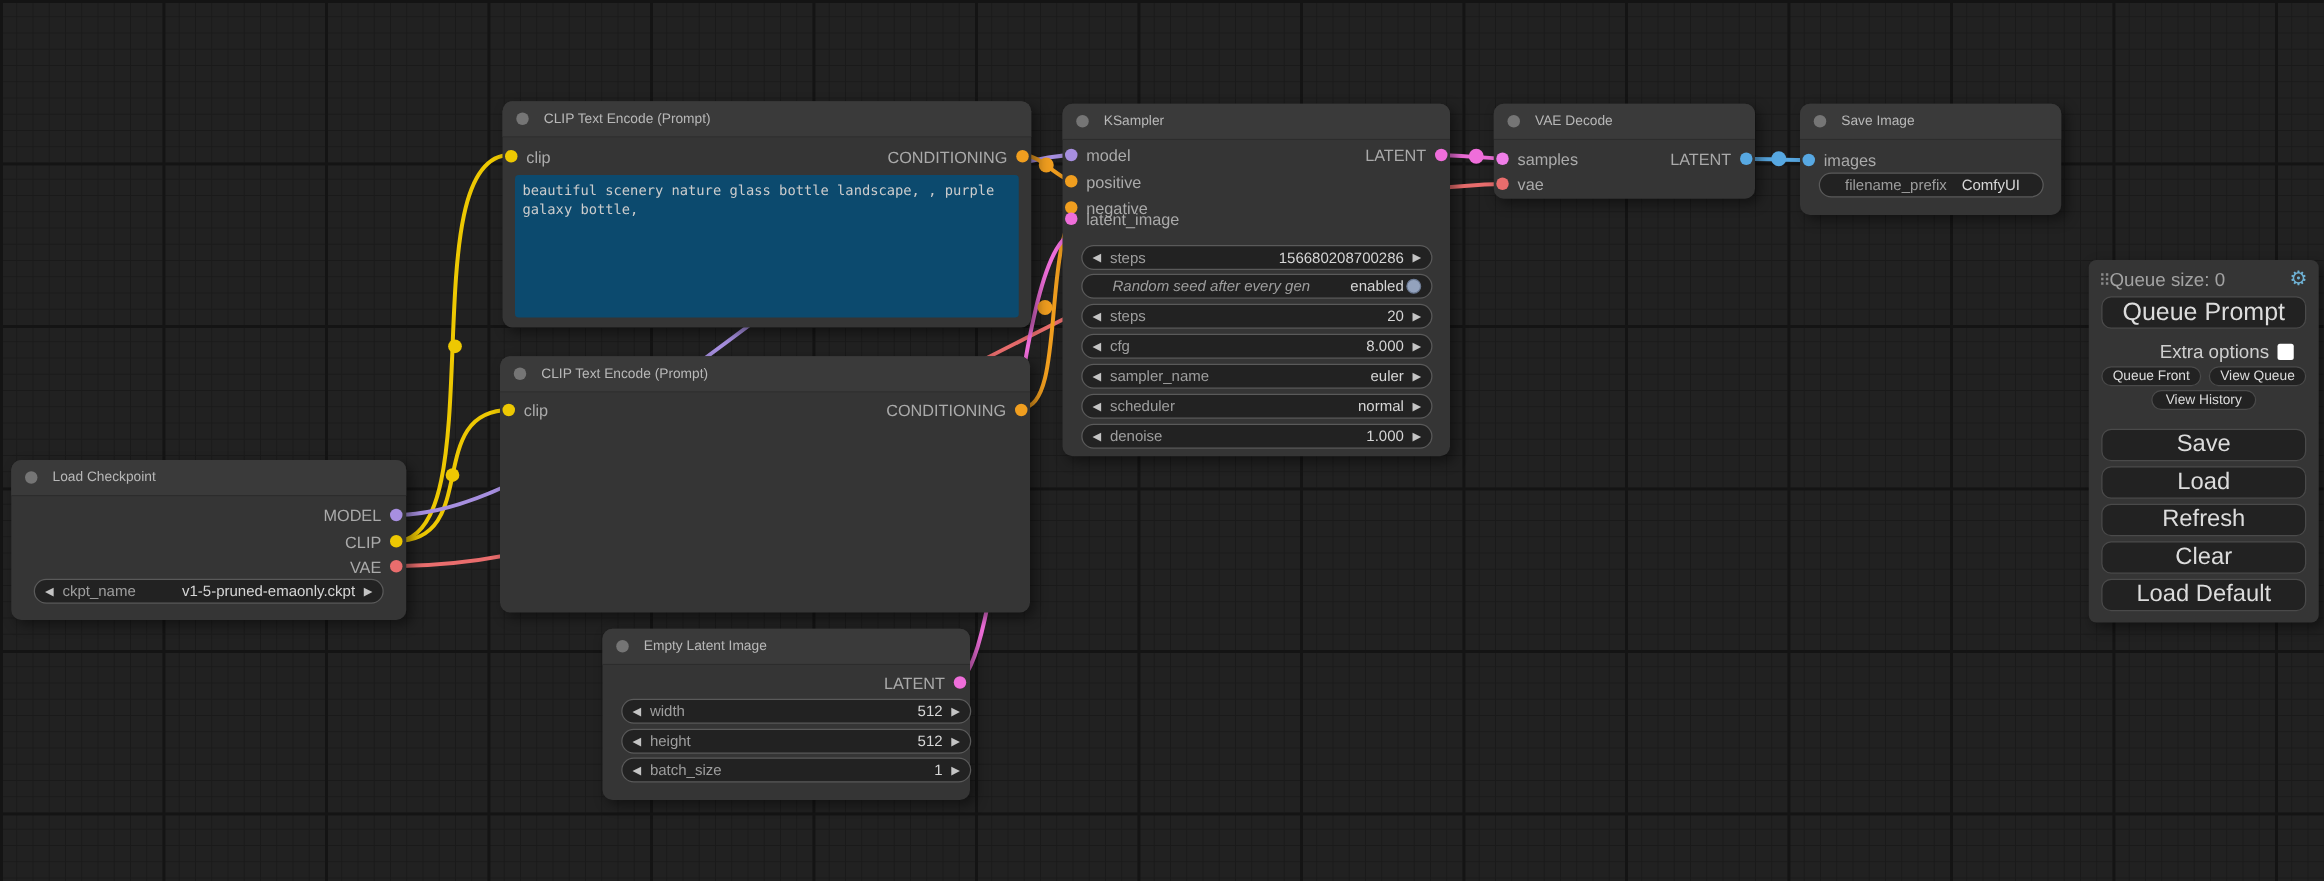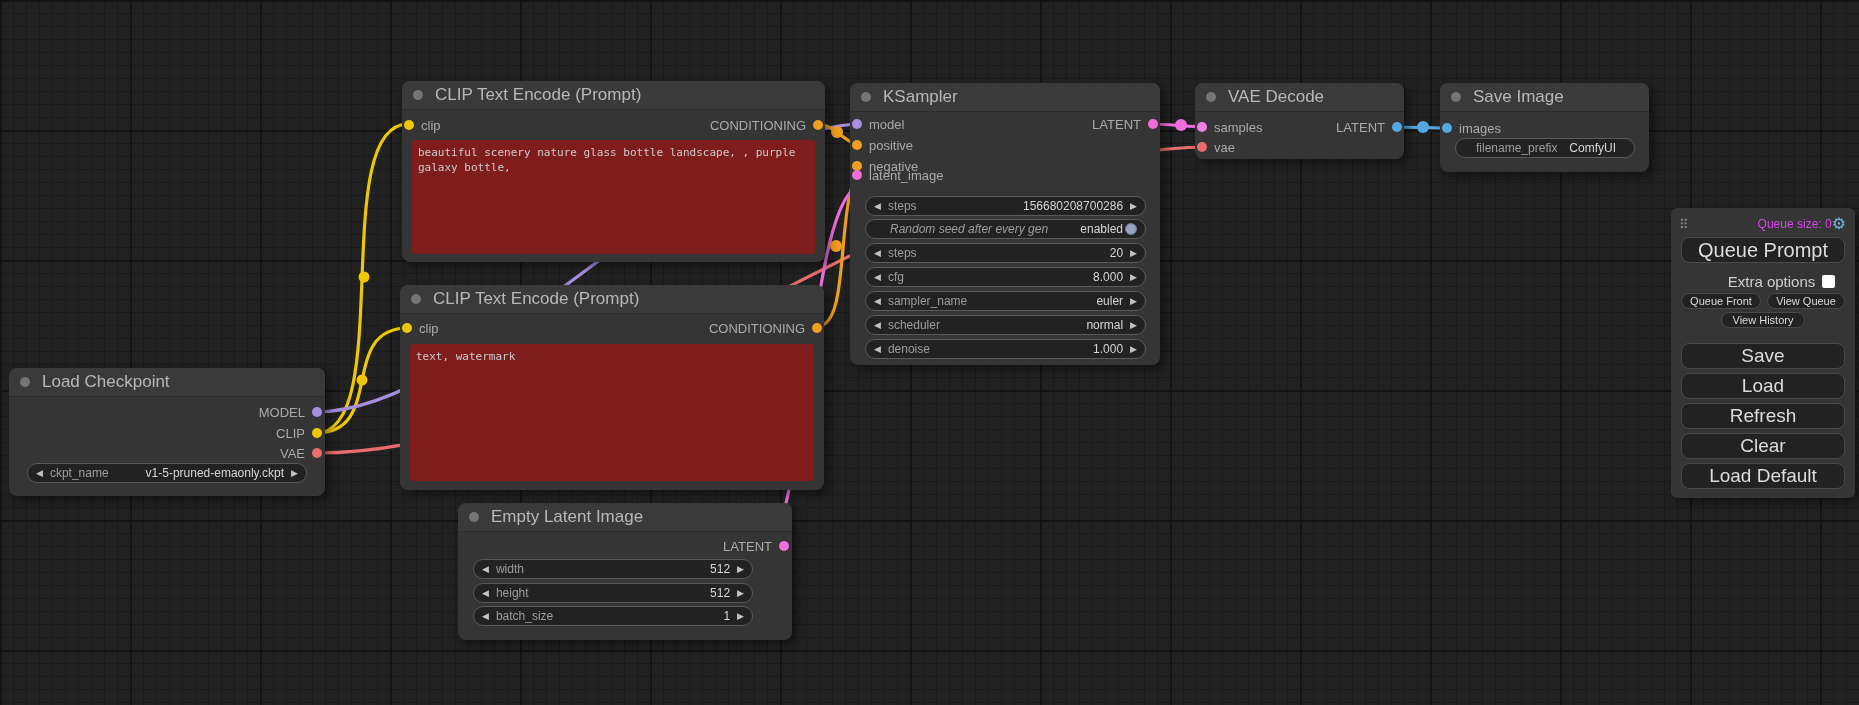--- a/index.html
+++ b/index.html
@@ -28,31 +28,31 @@
     background:#3a3a3a;
     border-radius:8px 8px 0 0;
     border-bottom:1px solid #2c2c2c;
     display:flex; align-items:center;
   }
   .collapse-dot {
     width:10px; height:10px; border-radius:50%;
     background:#757575; margin-left:11px; flex:0 0 auto;
   }
   .node-title {
-    margin-left:12px; font-size:17px; color:#b8b8b8; white-space:nowrap;
+    margin-left:12px; font-size:11px; color:#b8b8b8; white-space:nowrap;
   }
   .slot-row { position:absolute; height:20px; display:flex; align-items:center; }
   .slot-dot {
     width:10px; height:10px; border-radius:50%; flex:0 0 auto;
   }
   .slot-label { font-size:13px; color:#aaaaaa; margin:0 7px; white-space:nowrap; }
   .out-row { justify-content:center; }
   .prompt-text {
     position:absolute;
-    background:#7f1d1d; border-radius:3px;
+    background:#0c4a6e; border-radius:3px;
     font-family:"DejaVu Sans Mono", monospace;
     font-size:11px; line-height:15px; color:#cccccc;
     padding:5px 6px; white-space:pre-wrap; overflow:hidden;
   }
   .widget {
     position:absolute; height:20px;
     background:#222222; border:1px solid #5a5a5a; border-radius:10px;
     display:flex; align-items:center;
     font-size:12px; padding:0 8px;
   }
@@ -69,21 +69,21 @@
     position:absolute; z-index:3;
     left:1671px; top:208px; width:184px; height:290px;
     background:#353535; border-radius:6px;
     box-shadow:4px 4px 10px rgba(0,0,0,.45);
   }
   .qp-header {
     position:absolute; top:7px; left:0; right:0; height:18px;
     display:flex; align-items:center;
   }
   .drag-handle { margin-left:8px; color:#8a8a8a; font-size:13px; line-height:1; letter-spacing:-1px; }
-  .queue-size { flex:1; text-align:right; font-size:12px; color:#d946ef; }
+  .queue-size { flex:1; text-align:left; font-size:15px; color:#a3a3a3; }
   .gear { margin-right:9px; color:#6fb3d6; font-size:16px; line-height:1; }
   .qbtn {
     position:absolute; left:10px; width:164px;
     background:#222222; border:1px solid #4a4a4a; border-radius:8px;
     color:#dcdcdc; text-align:center; cursor:pointer;
     display:flex; align-items:center; justify-content:center;
   }
   .qbtn-big { height:26px; font-size:19px; }
   .qbtn-small {
     height:16px; font-size:11px; border-radius:9px; width:auto;
@@ -140,21 +140,20 @@
     <div class="node-title">CLIP Text Encode (Prompt)</div>
   </div>
   <div class="slot-row" style="left:2px;top:33px;">
     <div class="slot-dot" style="background:#edc802;"></div>
     <div class="slot-label">clip</div>
   </div>
   <div class="slot-row out-row" style="right:2px;top:33px;">
     <div class="slot-label">CONDITIONING</div>
     <div class="slot-dot" style="background:#f09e1f;"></div>
   </div>
-  <div class="prompt-text" style="left:10px;top:59px;width:404px;height:137px;">text, watermark</div>
 </div>
 
 <div class="node" style="left:9px;top:368px;width:316px;height:128px;">
   <div class="node-header">
     <div class="collapse-dot"></div>
     <div class="node-title">Load Checkpoint</div>
   </div>
   <div class="slot-row out-row" style="right:3px;top:34px;">
     <div class="slot-label">MODEL</div>
     <div class="slot-dot" style="background:#a78fe0;"></div>
@@ -168,21 +167,21 @@
     <div class="slot-dot" style="background:#e96d6d;"></div>
   </div>
   <div class="widget" style="left:18px;top:95px;width:280px;">
     <span class="arrow">◀</span>
     <span class="w-label">ckpt_name</span>
     <span class="w-value">v1-5-pruned-emaonly.ckpt</span>
     <span class="arrow">▶</span>
   </div>
 </div>
 
-<div class="node" style="left:458px;top:503px;width:334px;height:137px;">
+<div class="node" style="left:482px;top:503px;width:294px;height:137px;">
   <div class="node-header">
     <div class="collapse-dot"></div>
     <div class="node-title">Empty Latent Image</div>
   </div>
   <div class="slot-row out-row" style="right:3px;top:33px;">
     <div class="slot-label">LATENT</div>
     <div class="slot-dot" style="background:#ef6eda;"></div>
   </div>
   <div class="widget" style="left:15px;top:56px;width:280px;">
     <span class="arrow">◀</span>

